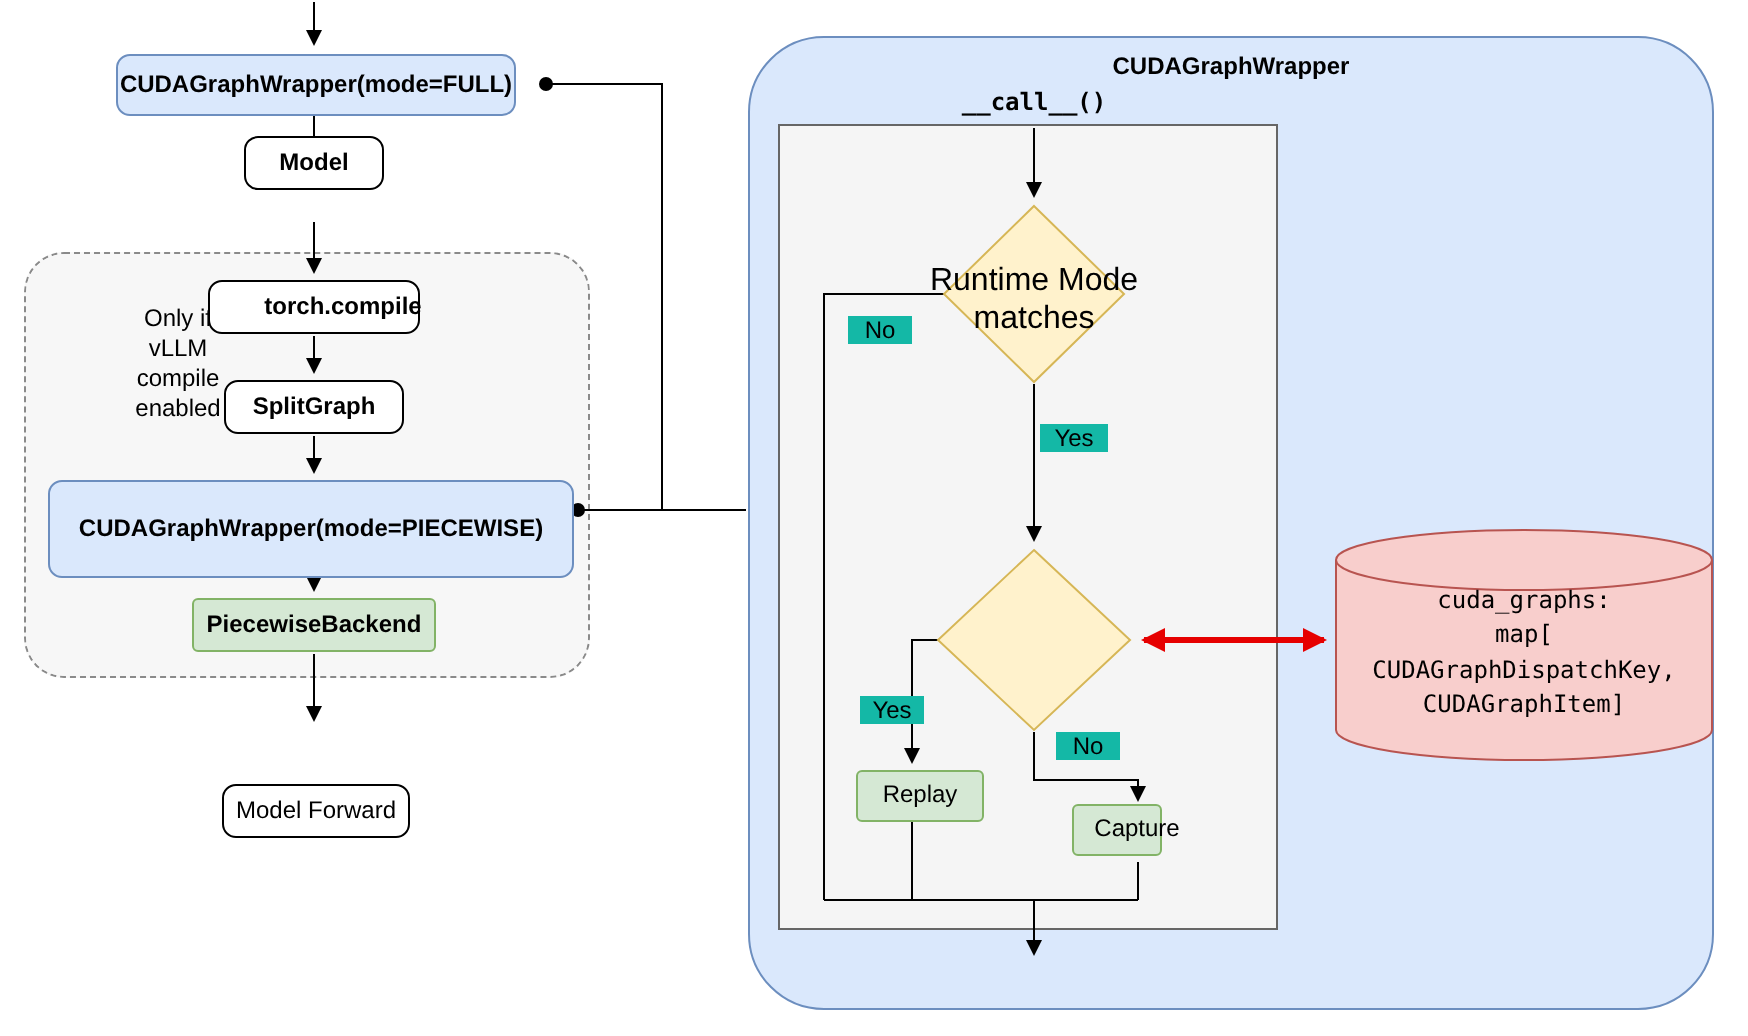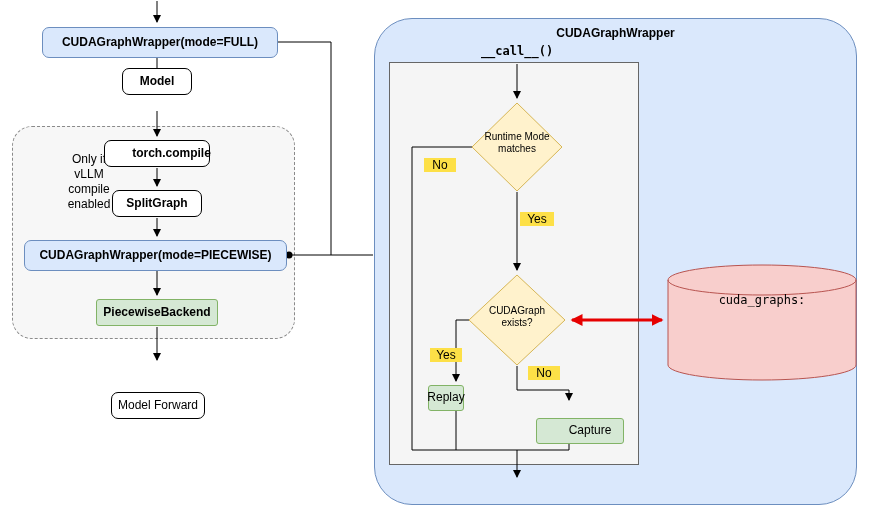--- a/index.html
+++ b/index.html
@@ -22,22 +22,22 @@
 
   .panel{position:absolute;left:374px;top:18px;width:483px;height:487px;
          background:#dae8fc;border:1px solid #6c8ebf;border-radius:38px;box-sizing:border-box;}
   .panel-title{position:absolute;left:374px;top:26px;width:483px;text-align:center;
          font-size:12px;font-weight:bold;}
   .inner{position:absolute;left:389px;top:62px;width:250px;height:403px;
          background:#f5f5f5;border:1px solid #666666;box-sizing:border-box;}
   .call-label{position:absolute;left:442px;top:44px;width:150px;text-align:center;
          font-family:"DejaVu Sans Mono",monospace;font-size:12px;font-weight:bold;}
 
-  .diamond-label{position:absolute;font-size:10px;text-align:center;white-space:pre-line;line-height:1.2;}
-  .edge-label{position:absolute;font-size:12px;background:#fde047;padding:0 2px;text-align:center;}
+  .diamond-label{position:absolute;font-size:16px;text-align:center;white-space:pre-line;line-height:1.2;}
+  .edge-label{position:absolute;font-size:12px;background:#14b8a6;padding:0 2px;text-align:center;}
 
   .store-text{position:absolute;left:668px;top:292px;width:188px;text-align:center;
          font-family:"DejaVu Sans Mono",monospace;font-size:12px;line-height:1.45;}
   .store-title{font-weight:normal;}
   .store-body{white-space:pre-line;}
 </style>
 </head>
 <body>
 
 <div class="stage">
@@ -89,52 +89,53 @@
     <polygon points="517,275 565,320 517,365 469,320" fill="#fff2cc" stroke="#d6b656"></polygon>
 
     <path d="M572,320 L662,320" stroke="#e60000" stroke-width="3" fill="none" marker-start="url(#arr-red)" marker-end="url(#arr-red)"></path>
 
     <g>
       <path d="M668,280 C668,271.7 710,265 762,265 C814,265 856,271.7 856,280 L856,365 C856,373.3 814,380 762,380 C710,380 668,373.3 668,365 Z" fill="#f8cecc" stroke="#b85450"></path>
       <path d="M668,280 C668,288.3 710,295 762,295 C814,295 856,288.3 856,280" fill="none" stroke="#b85450"></path>
     </g>
   </svg>
 
-  <div class="node blue" style="left:42px;top:27px;width:236px;height:31px;">CUDAGraphWrapper(mode=FULL)</div>
+  <div class="node blue" style="left:58px;top:27px;width:200px;height:31px;">CUDAGraphWrapper(mode=FULL)</div>
 
   <div class="node white" style="left:122px;top:68px;width:70px;height:27px;">Model</div>
 
   <div class="note">Only if
 vLLM
 compile
 enabled</div>
 
   <div class="node white" style="left:104px;top:140px;width:106px;height:27px;padding-left:29px;">torch.compile</div>
 
   <div class="node white" style="left:112px;top:190px;width:90px;height:27px;">SplitGraph</div>
 
-  <div class="node blue" style="left:24px;top:240px;width:263px;height:31px;">CUDAGraphWrapper(mode=PIECEWISE)</div>
+  <div class="node blue" style="left:24px;top:240px;width:263px;height:49px;">CUDAGraphWrapper(mode=PIECEWISE)</div>
 
   <div class="node green" style="left:96px;top:299px;width:122px;height:27px;font-weight:bold;">PiecewiseBackend</div>
 
   <div class="node white plain" style="left:111px;top:364px;width:94px;height:27px;">Model Forward</div>
 
   <div class="panel-title">CUDAGraphWrapper</div>
   <div class="call-label">__call__()</div>
 
   <div class="diamond-label" style="left:462px;top:131px;width:110px;">Runtime Mode
 matches</div>
-  <div class="diamond-label" style="left:462px;top:305px;width:110px;">CUDAGraph
-exists?</div>
 
   <div class="edge-label" style="left:424px;top:158px;width:28px;">No</div>
   <div class="edge-label" style="left:520px;top:212px;width:30px;">Yes</div>
   <div class="edge-label" style="left:430px;top:348px;width:28px;">Yes</div>
   <div class="edge-label" style="left:528px;top:366px;width:28px;">No</div>
 
-  <div class="node green" style="left:428px;top:385px;width:36px;height:26px;">Replay</div>
-  <div class="node green" style="left:536px;top:418px;width:88px;height:26px;padding-left:20px;">Capture</div>
+  <div class="node green" style="left:428px;top:385px;width:64px;height:26px;">Replay</div>
+  <div class="node green" style="left:536px;top:402px;width:45px;height:26px;padding-left:20px;">Capture</div>
 
   <div class="store-text">
     <div class="store-title">cuda_graphs:</div>
+    <div class="store-body">map[
+CUDAGraphDispatchKey,
+CUDAGraphItem]</div>
   </div>
 
 </div>
 
 </body></html>

